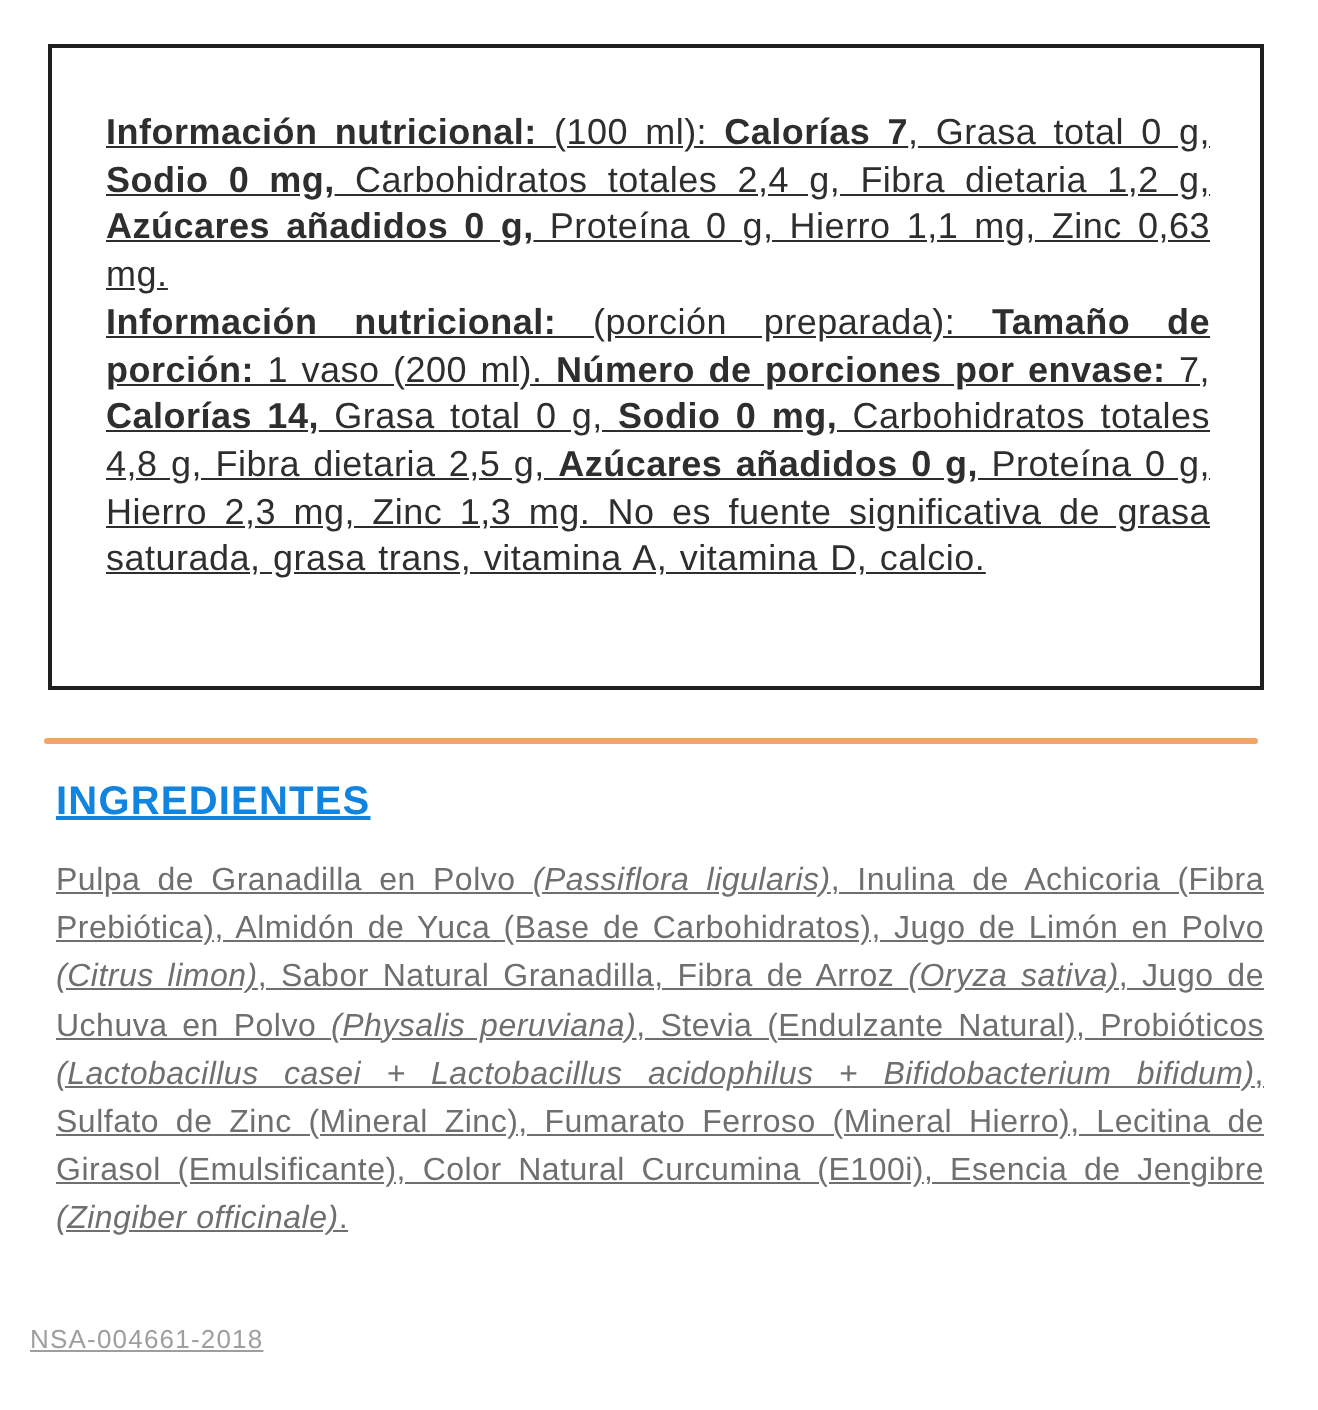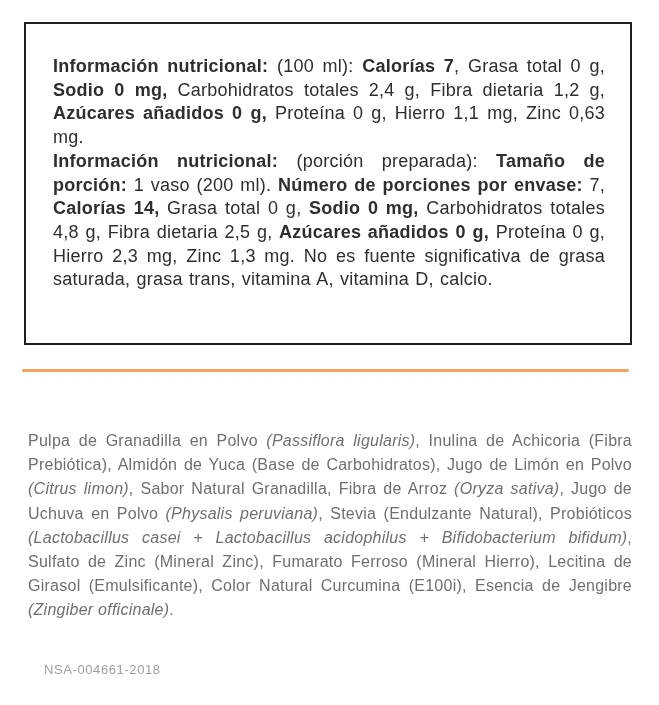--- a/index.html
+++ b/index.html
@@ -4,21 +4,21 @@
 <style>
   :root {
     --box-border: #1f1f1f;
     --box-text: #2e2e2e;
     --divider-orange: #f2a661;
     --heading-blue: #1184df;
     --ingredients-text: #6f6f6f;
     --footer-text: #9e9e9e;
     --page-bg: #ffffff;
   }
-  * { margin: 0; padding: 0; box-sizing: border-box; }
+  * { margin: 0; padding: 0; box-sizing: border-box; text-decoration: underline; }
   html, body {
     width: 659px; height: 705px;
     background: var(--page-bg);
     font-family: "Liberation Sans", sans-serif;
     overflow: hidden;
   }
   .page { position: relative; width: 659px; height: 705px; }
 
   .nutrition-box {
     position: absolute;
@@ -60,36 +60,37 @@
     width: 604px;
     font-size: 16px;
     line-height: 24.2px;
     letter-spacing: 0.25px;
     color: var(--ingredients-text);
     text-align: justify;
   }
 
   .registration-code {
     position: absolute;
-    left: 44px; top: 662px;
+    left: 15px; top: 662px;
     font-size: 13px;
     letter-spacing: 0.6px;
     color: var(--footer-text);
   }
 </style>
 </head>
 <body>
 
 <div class="page">
 
   <div class="nutrition-box">
     <p><span style="font-weight: 700;">Información nutricional:</span><span> (100 ml): </span><span style="font-weight: 700;">Calorías 7</span><span>, Grasa total 0 g, </span><span style="font-weight: 700;">Sodio 0 mg,</span><span> Carbohidratos totales 2,4 g, Fibra dietaria 1,2 g, </span><span style="font-weight: 700;">Azúcares añadidos 0 g,</span><span> Proteína 0 g, Hierro 1,1 mg, Zinc 0,63 mg.</span></p>
     <p><span style="font-weight: 700;">Información nutricional:</span><span> (porción preparada): </span><span style="font-weight: 700;">Tamaño de porción:</span><span> 1 vaso (200 ml). </span><span style="font-weight: 700;">Número de porciones por envase:</span><span> 7, </span><span style="font-weight: 700;">Calorías 14,</span><span> Grasa total 0 g, </span><span style="font-weight: 700;">Sodio 0 mg,</span><span> Carbohidratos totales 4,8 g, Fibra dietaria 2,5 g, </span><span style="font-weight: 700;">Azúcares añadidos 0 g,</span><span> Proteína 0 g, Hierro 2,3 mg, Zinc 1,3 mg. No es fuente significativa de grasa saturada, grasa trans, vitamina A, vitamina D, calcio.</span></p>
   </div>
 
   <div class="section-divider"></div>
 
+  <div class="ingredients-heading">INGREDIENTES</div>
 
   <p class="ingredients-paragraph"><span>Pulpa de Granadilla en Polvo </span><span style="font-style: italic;">(Passiflora ligularis)</span><span>, Inulina de Achicoria (Fibra Prebiótica), Almidón de Yuca (Base de Carbohidratos), Jugo de Limón en Polvo </span><span style="font-style: italic;">(Citrus limon)</span><span>, Sabor Natural Granadilla, Fibra de Arroz </span><span style="font-style: italic;">(Oryza sativa)</span><span>, Jugo de Uchuva en Polvo </span><span style="font-style: italic;">(Physalis peruviana)</span><span>, Stevia (Endulzante Natural), Probióticos </span><span style="font-style: italic;">(Lactobacillus casei + Lactobacillus acidophilus + Bifidobacterium bifidum)</span><span>, Sulfato de Zinc (Mineral Zinc), Fumarato Ferroso (Mineral Hierro), Lecitina de Girasol (Emulsificante), Color Natural Curcumina (E100i), Esencia de Jengibre </span><span style="font-style: italic;">(Zingiber officinale)</span><span>.</span></p>
 
   <div class="registration-code">NSA-004661-2018</div>
 
 </div>
 
 </body></html>

